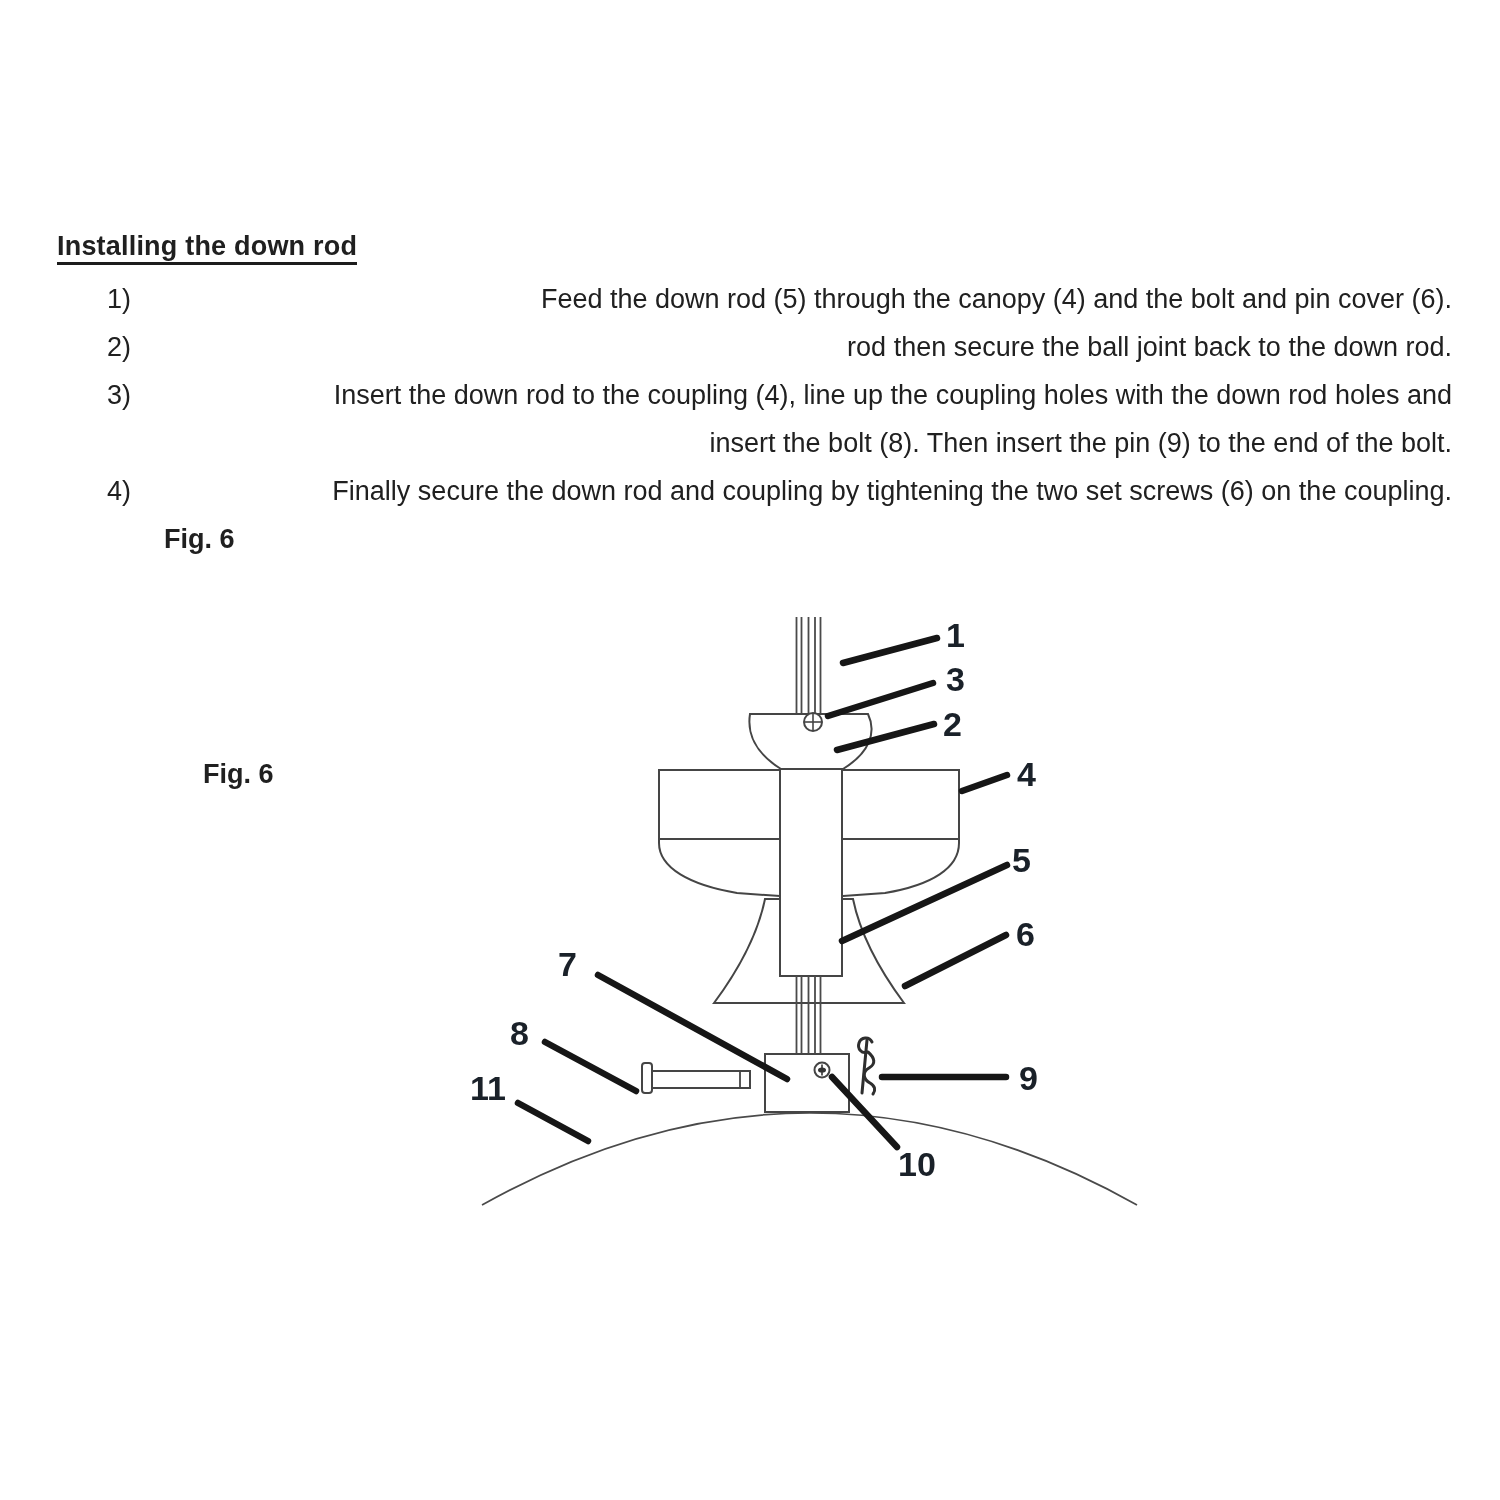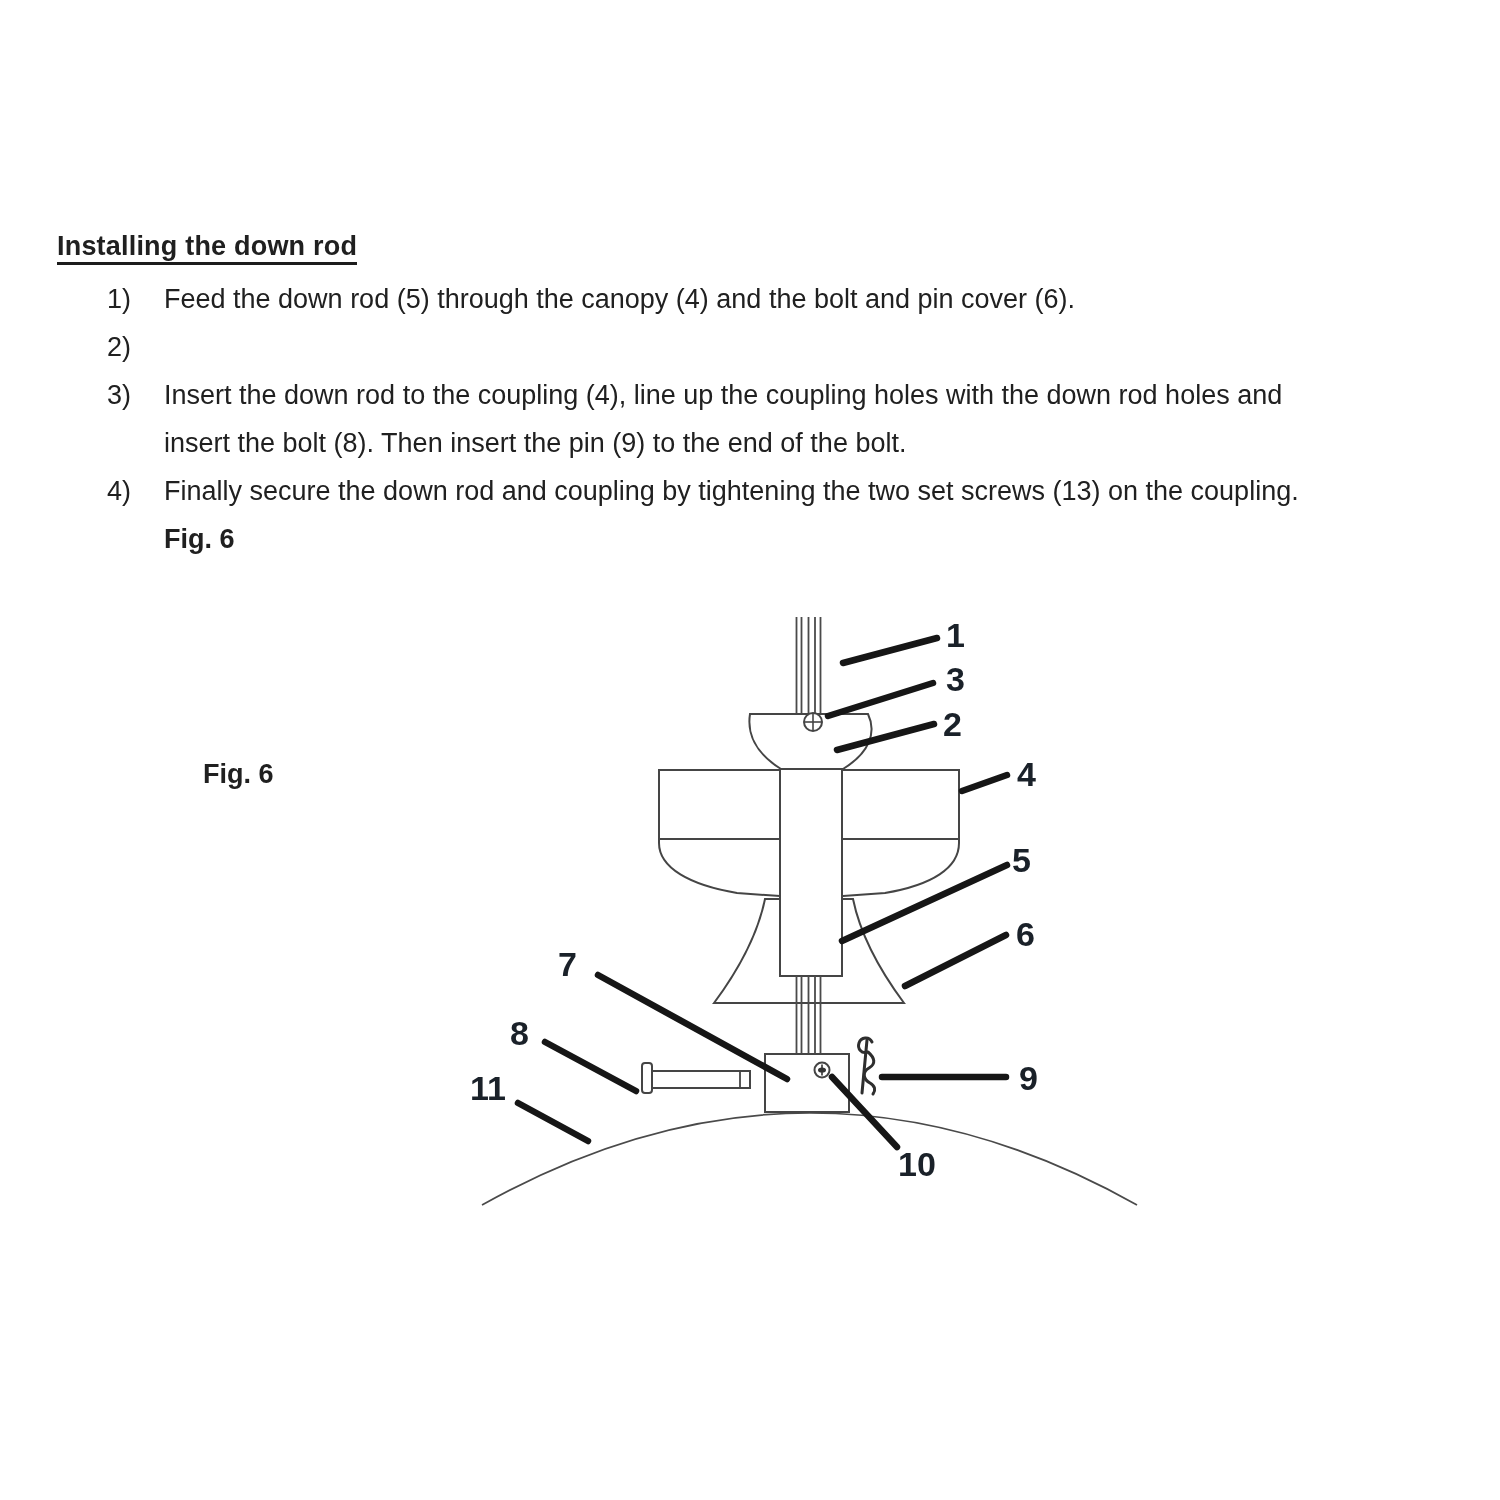--- a/index.html
+++ b/index.html
@@ -17,21 +17,21 @@
     border-bottom:3px solid #1c1c1c;
     padding-bottom:2px;
     letter-spacing:0.2px;
   }
   .instructions{
     position:absolute;left:107px;top:275px;width:1345px;
     font-size:27px;line-height:48px;
   }
   .item{display:flex;align-items:flex-start;}
   .item .num{flex:0 0 57px;}
-  .item .lines{flex:1 1 auto;}
+  .item .lines{flex:1 1 auto;text-align:right;}
   .fig-caption-inline{
     margin-left:57px;font-weight:bold;
   }
   .fig-caption-side{
     position:absolute;left:203px;top:761px;
     font-size:27px;font-weight:bold;line-height:27px;
   }
   svg text.callout{
     font-family:"Liberation Sans","DejaVu Sans",sans-serif;
     font-size:34px;font-weight:bold;fill:#1a2129;
@@ -53,35 +53,36 @@
     <div class="item">
       <div class="num">1)</div>
       <div class="lines">
         <div>Feed the down rod (5) through the canopy (4) and the bolt and pin cover (6).</div>
       </div>
     </div>
 
     <div class="item">
       <div class="num">2)</div>
       <div class="lines">
+        <div>rod then secure the ball joint back to the down rod.</div>
       </div>
     </div>
 
     <div class="item">
       <div class="num">3)</div>
       <div class="lines">
         <div>Insert the down rod to the coupling (4), line up the coupling holes with the down rod holes and</div>
         <div>insert the bolt (8). Then insert the pin (9) to the end of the bolt.</div>
       </div>
     </div>
 
     <div class="item">
       <div class="num">4)</div>
       <div class="lines">
-        <div>Finally secure the down rod and coupling by tightening the two set screws (13) on the coupling.</div>
+        <div>Finally secure the down rod and coupling by tightening the two set screws (6) on the coupling.</div>
       </div>
     </div>
 
     <div class="fig-caption-inline">Fig. 6</div>
   </div>
 
   <div class="fig-caption-side">Fig. 6</div>
 
   <svg style="position:absolute;left:450px;top:595px;" width="720" height="640" viewBox="450 595 720 640" xmlns="http://www.w3.org/2000/svg">
 

